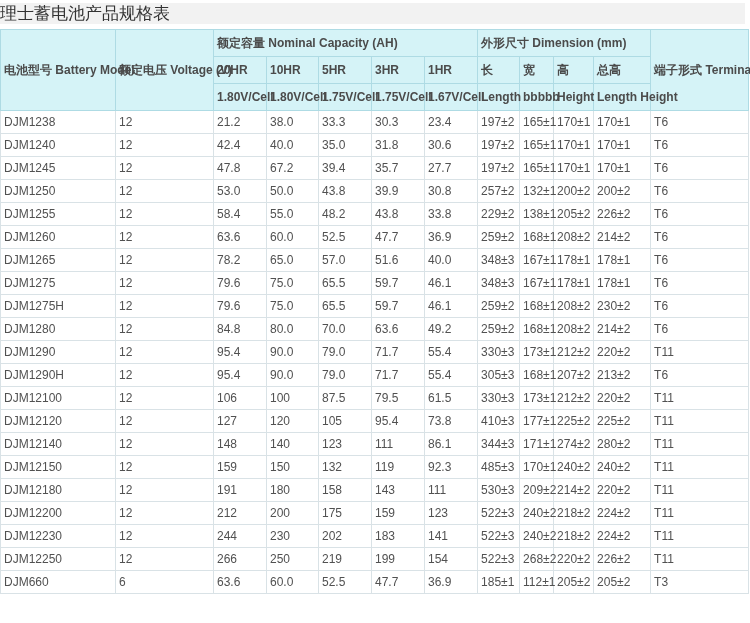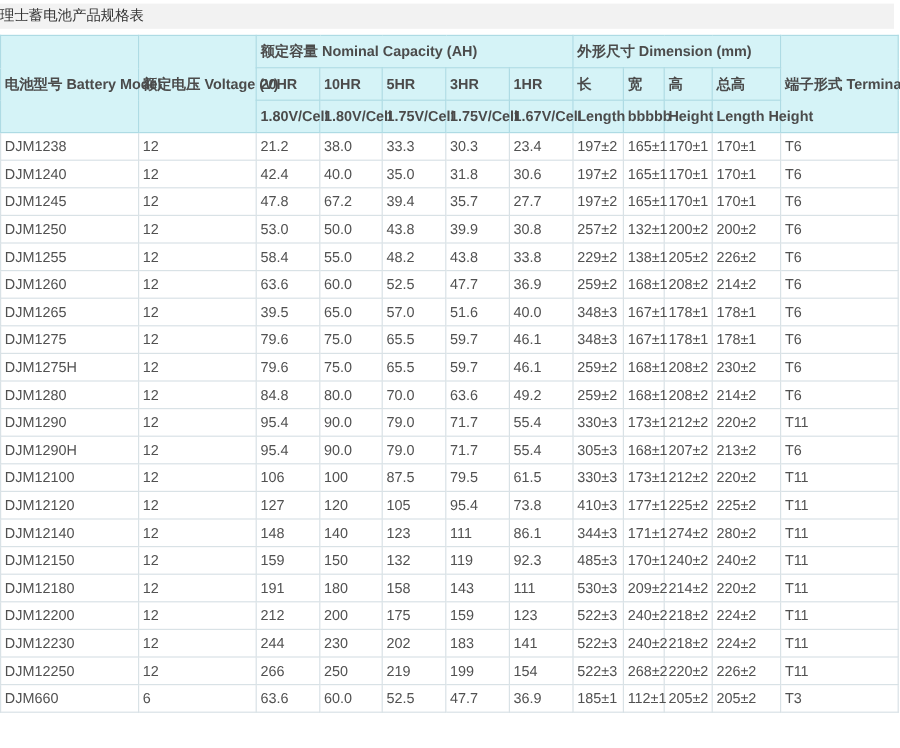--- a/index.html
+++ b/index.html
@@ -13,21 +13,21 @@
   }
   .page { position: relative; width: 750px; height: 623px; }
 
   .title-bar {
     position: absolute;
     top: 3px; left: 0;
     width: 745px; height: 21px;
     background: #f2f2f2;
     line-height: 21px;
     color: #333333;
-    font-size: 12px;
+    font-size: 17px;
     white-space: nowrap;
     overflow: hidden;
   }
 
   table.spec {
     position: absolute;
     top: 29px; left: 0;
     width: 748px;
     border-collapse: collapse;
     table-layout: fixed;
@@ -191,21 +191,21 @@
           <td>36.9</td>
           <td>259±2</td>
           <td>168±1</td>
           <td>208±2</td>
           <td>214±2</td>
           <td>T6</td>
         </tr>
         <tr>
           <td>DJM1265</td>
           <td>12</td>
-          <td>39.5</td>
+          <td>78.2</td>
           <td>65.0</td>
           <td>57.0</td>
           <td>51.6</td>
           <td>40.0</td>
           <td>348±3</td>
           <td>167±1</td>
           <td>178±1</td>
           <td>178±1</td>
           <td>T6</td>
         </tr>

